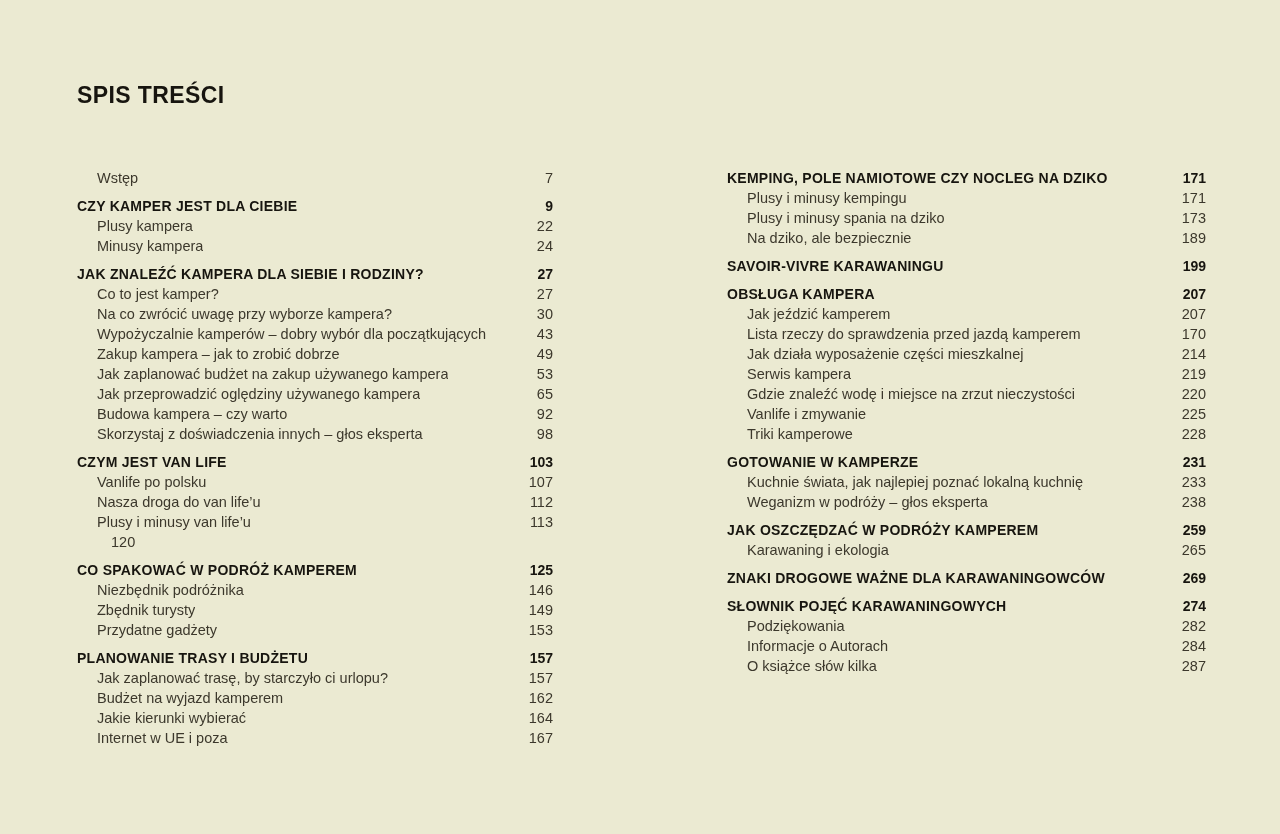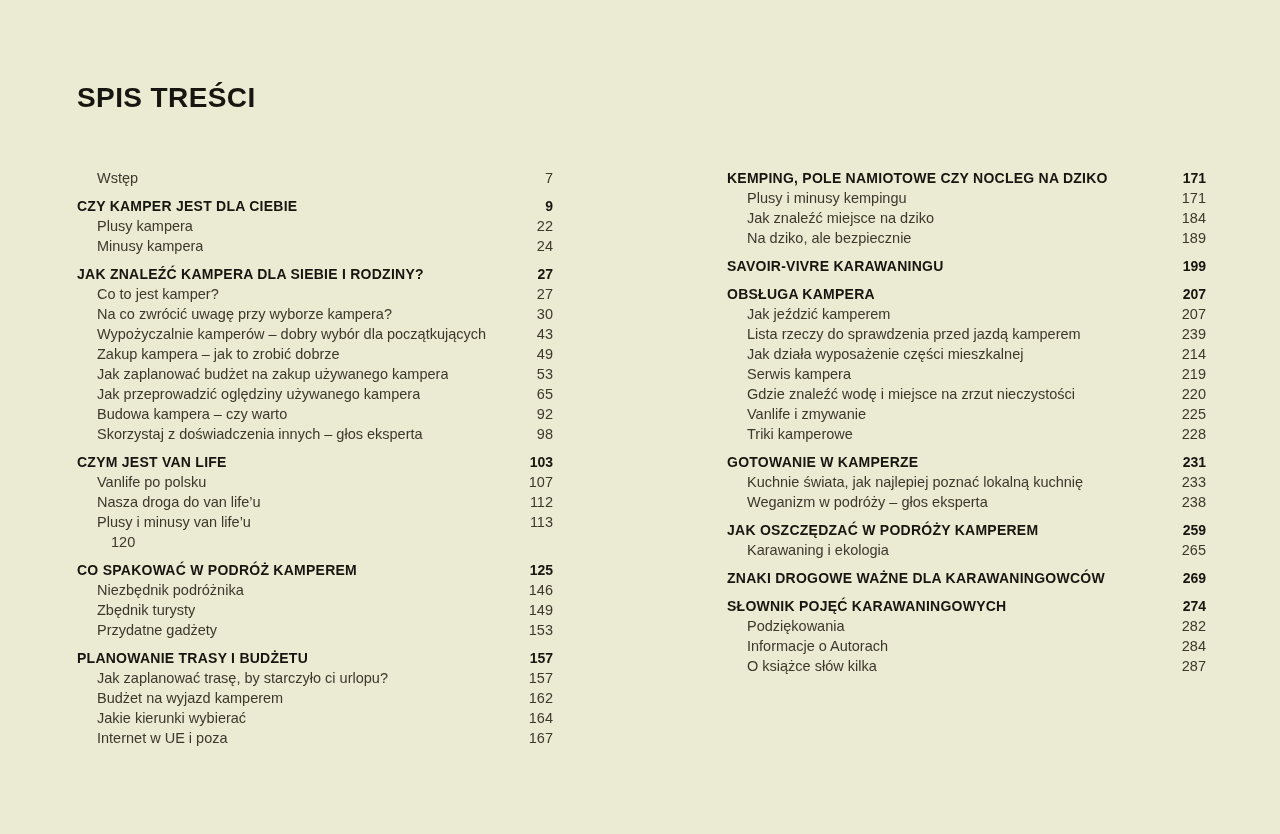--- a/index.html
+++ b/index.html
@@ -18,21 +18,21 @@
 
   .page {
     position: absolute;
     inset: 0;
   }
 
   .page-title {
     position: absolute;
     left: 77px;
     top: 84px;
-    font-size: 28px;
+    font-size: 23px;
     font-weight: 700;
     letter-spacing: 0.4px;
     color: #17150f;
     line-height: 1;
     white-space: nowrap;
   }
 
   .columns {
     position: absolute;
     left: 0;
@@ -230,42 +230,42 @@
       <ul class="toc-list" id="list-right">
           <li class="toc-row section">
             <span class="label">KEMPING, POLE NAMIOTOWE CZY NOCLEG NA DZIKO</span>
             <span class="page-num">171</span>
           </li>
           <li class="toc-row entry">
             <span class="label">Plusy i minusy kempingu</span>
             <span class="page-num">171</span>
           </li>
           <li class="toc-row entry">
-            <span class="label">Jak znaleźć miejsce na dziko</span>
-            <span class="page-num">184</span>
+            <span class="label">Plusy i minusy spania na dziko</span>
+            <span class="page-num">173</span>
           </li>
           <li class="toc-row entry">
             <span class="label">Na dziko, ale bezpiecznie</span>
             <span class="page-num">189</span>
           </li>
           <li class="toc-row section">
             <span class="label">SAVOIR-VIVRE KARAWANINGU</span>
             <span class="page-num">199</span>
           </li>
           <li class="toc-row section">
             <span class="label">OBSŁUGA KAMPERA</span>
             <span class="page-num">207</span>
           </li>
           <li class="toc-row entry">
             <span class="label">Jak jeździć kamperem</span>
             <span class="page-num">207</span>
           </li>
           <li class="toc-row entry">
             <span class="label">Lista rzeczy do sprawdzenia przed jazdą kamperem</span>
-            <span class="page-num">239</span>
+            <span class="page-num">170</span>
           </li>
           <li class="toc-row entry">
             <span class="label">Jak działa wyposażenie części mieszkalnej</span>
             <span class="page-num">214</span>
           </li>
           <li class="toc-row entry">
             <span class="label">Serwis kampera</span>
             <span class="page-num">219</span>
           </li>
           <li class="toc-row entry">

